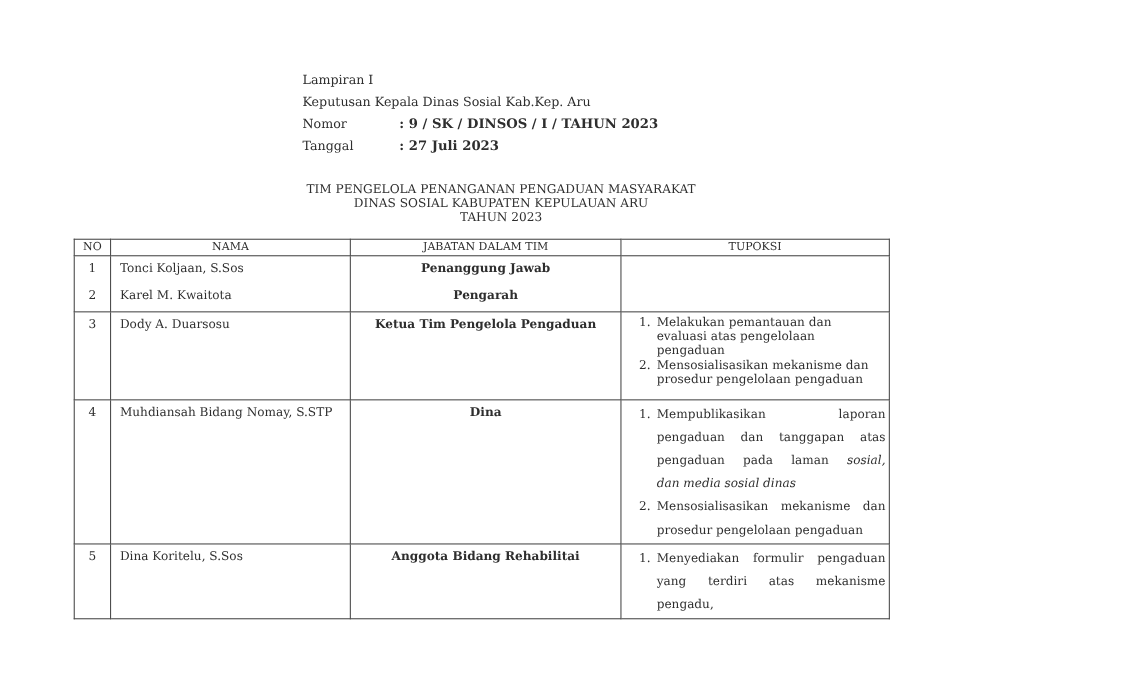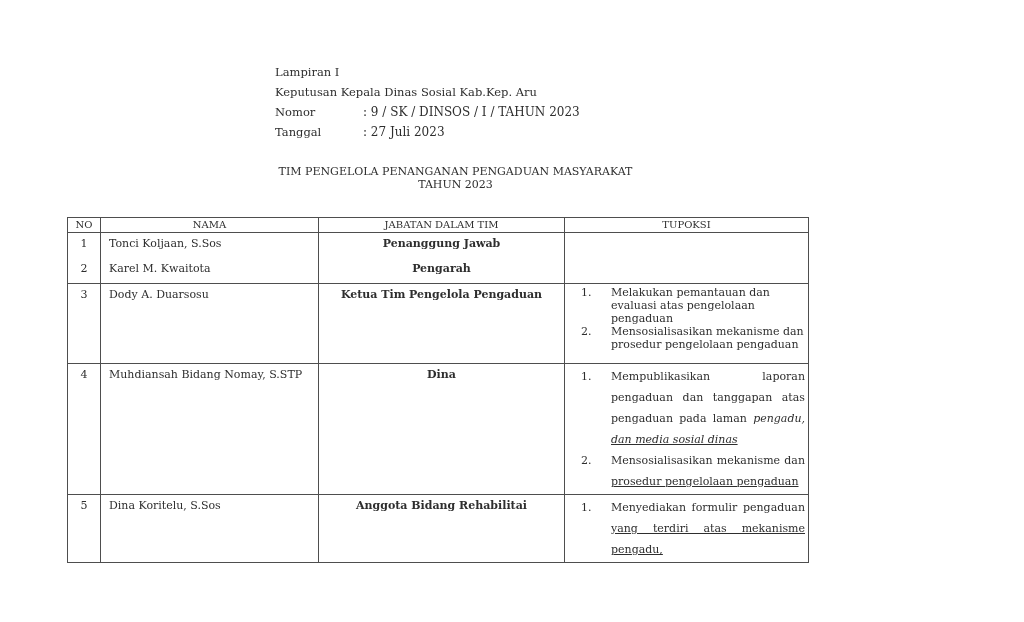--- a/index.html
+++ b/index.html
@@ -15,21 +15,21 @@
     color:var(--text);
     font-family:"DejaVu Serif", serif;
     overflow:hidden;
   }
   
   .doc-header{
     position:absolute;left:275px;top:62px;
     font-size:11.5px;line-height:20px;white-space:nowrap;
   }
   .dh-label{display:inline-block;width:88px;}
-  .dh-value{font-size:12px;}
+  .dh-value{font-size:12px;font-weight:bold;}
   
   .doc-title{
     position:absolute;left:85px;top:165px;width:741px;
     text-align:center;font-size:11px;line-height:13px;
   }
   
   .team-table{
     position:absolute;left:67px;top:217px;width:742px;
     border-collapse:collapse;table-layout:fixed;
     font-size:11px;color:var(--text);
@@ -47,45 +47,46 @@
   col.c-jab{width:246px;} col.c-tup{width:244px;}
   td.cell-no{text-align:center;padding-top:4px;}
   td.cell-nama{padding:4px 2px 3px 8px;}
   td.cell-jabatan{text-align:center;padding-top:4px;font-weight:bold;}
   td.cell-tupoksi{padding:2px 3px 2px 16px;}
   .entry{line-height:14px;}
   .entry + .entry{margin-top:11px;}
   
   .titem{display:flex;}
   .tnum{flex:0 0 16px;}
-  .ttxt{flex:1;min-width:0;margin-left:14px;}
+  .ttxt{flex:1;min-width:0;}
   .tupoksi.compact{line-height:13px;}
   .tupoksi.compact .tline{text-align:left;}
   .tupoksi.wide{line-height:21px;}
   .tupoksi.wide .tline{text-align:justify;text-align-last:justify;}
-  .tupoksi.wide .tline.last{text-align-last:left;text-decoration:underline;}
+  .tupoksi.wide .tline.last{text-align-last:left;}
 </style>
 </head>
 <body>
 
 <div class="page">
 
   <div class="doc-header">
     <div class="dh-line">Lampiran I</div>
     <div class="dh-line">Keputusan Kepala Dinas Sosial Kab.Kep. Aru</div>
     <div class="dh-field">
       <span class="dh-label">Nomor</span><span class="dh-value">: 9 / SK / DINSOS / I / TAHUN 2023</span>
     </div>
     <div class="dh-field">
       <span class="dh-label">Tanggal</span><span class="dh-value">: 27 Juli 2023</span>
     </div>
   </div>
 
   <div class="doc-title">
     <div>TIM PENGELOLA PENANGANAN PENGADUAN MASYARAKAT</div>
+    <div>DINAS SOSIAL KABUPATEN KEPULAUAN ARU</div>
     <div>TAHUN 2023</div>
   </div>
 
   <table class="team-table">
     <colgroup>
       <col class="c-no">
         <col class="c-nama">
         <col class="c-jab">
         <col class="c-tup">
     </colgroup>
@@ -153,21 +154,21 @@
           <td class="cell-jabatan">
             <div class="entry">Dina</div>
           </td>
           <td class="cell-tupoksi">
             <div class="tupoksi wide">
               <div class="titem">
                 <div class="tnum">1.</div>
                 <div class="ttxt">
                   <div class="tline"><span>Mempublikasikan laporan</span></div>
                   <div class="tline"><span>pengaduan dan tanggapan atas</span></div>
-                  <div class="tline"><span>pengaduan pada laman </span><i>pengadu,</i></div>
+                  <div class="tline"><span>pengaduan pada laman </span><i>sosial,</i></div>
                   <div class="tline last"><i>dan media sosial dinas</i></div>
                 </div>
               </div>
               <div class="titem">
                 <div class="tnum">2.</div>
                 <div class="ttxt">
                   <div class="tline"><span>Mensosialisasikan mekanisme dan</span></div>
                   <div class="tline last"><span>prosedur pengelolaan pengaduan</span></div>
                 </div>
               </div>

